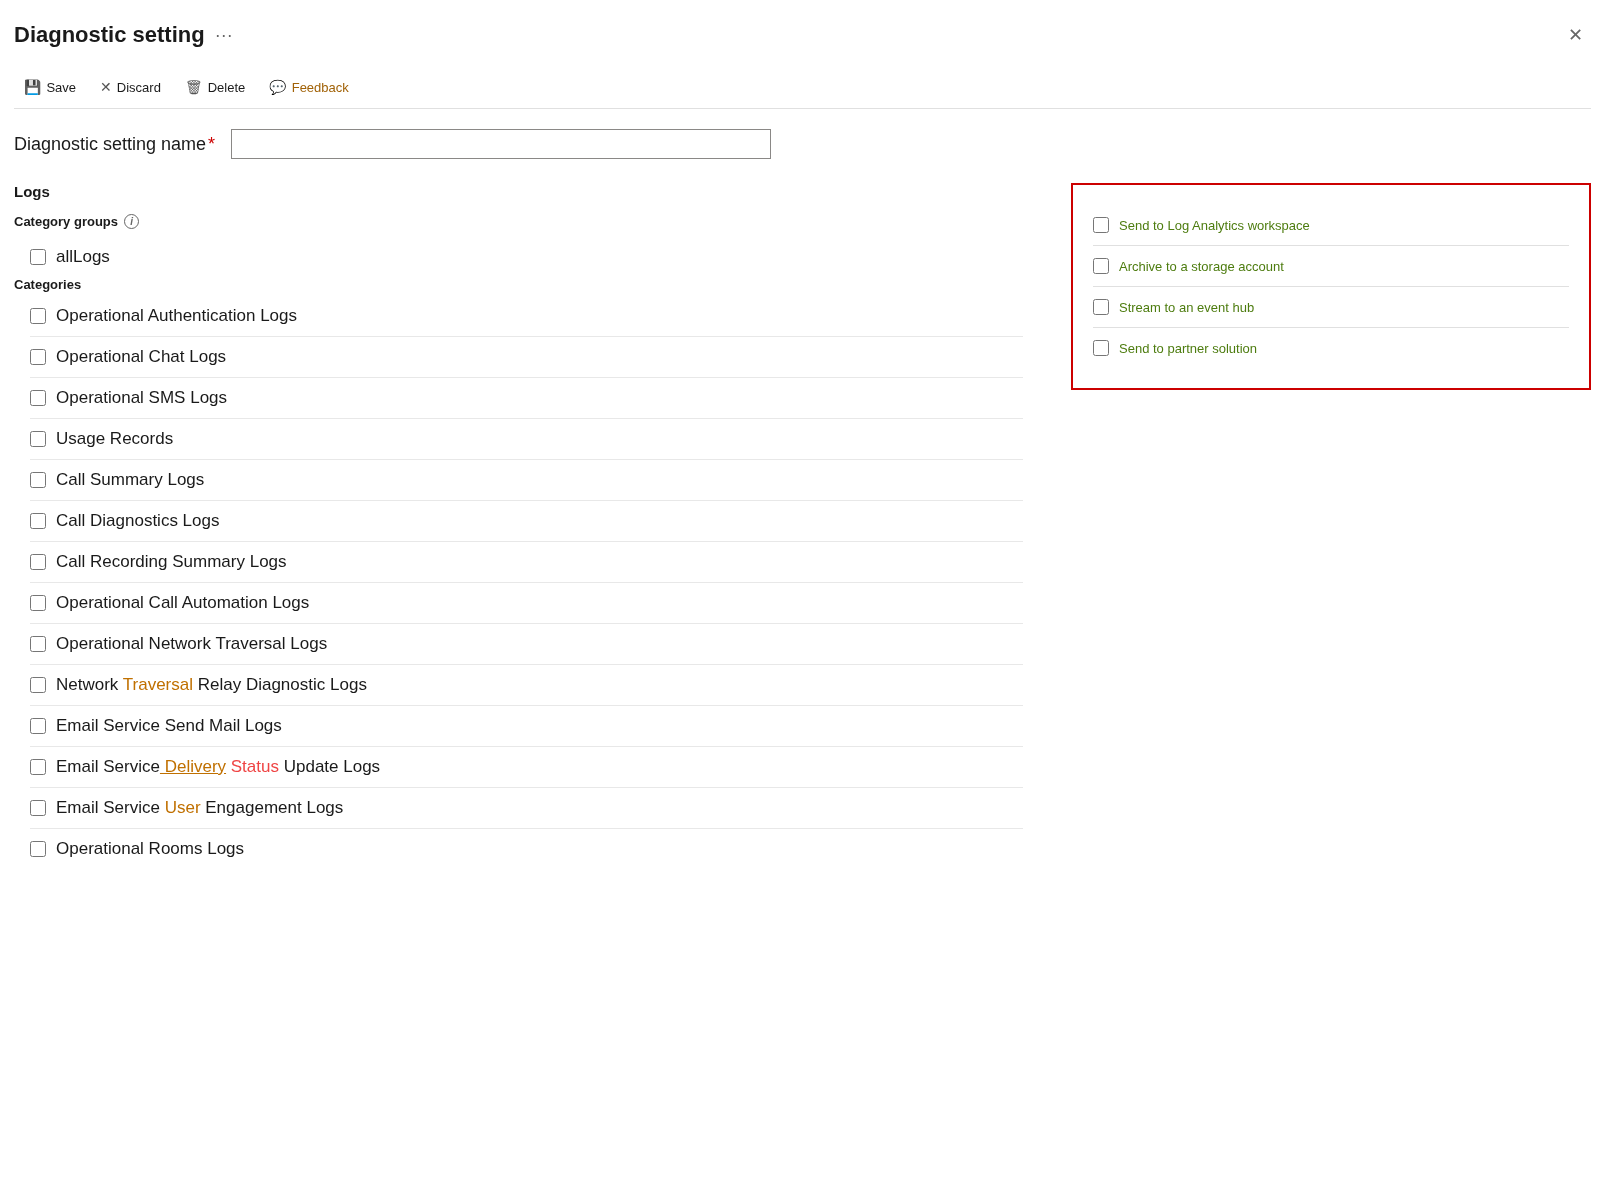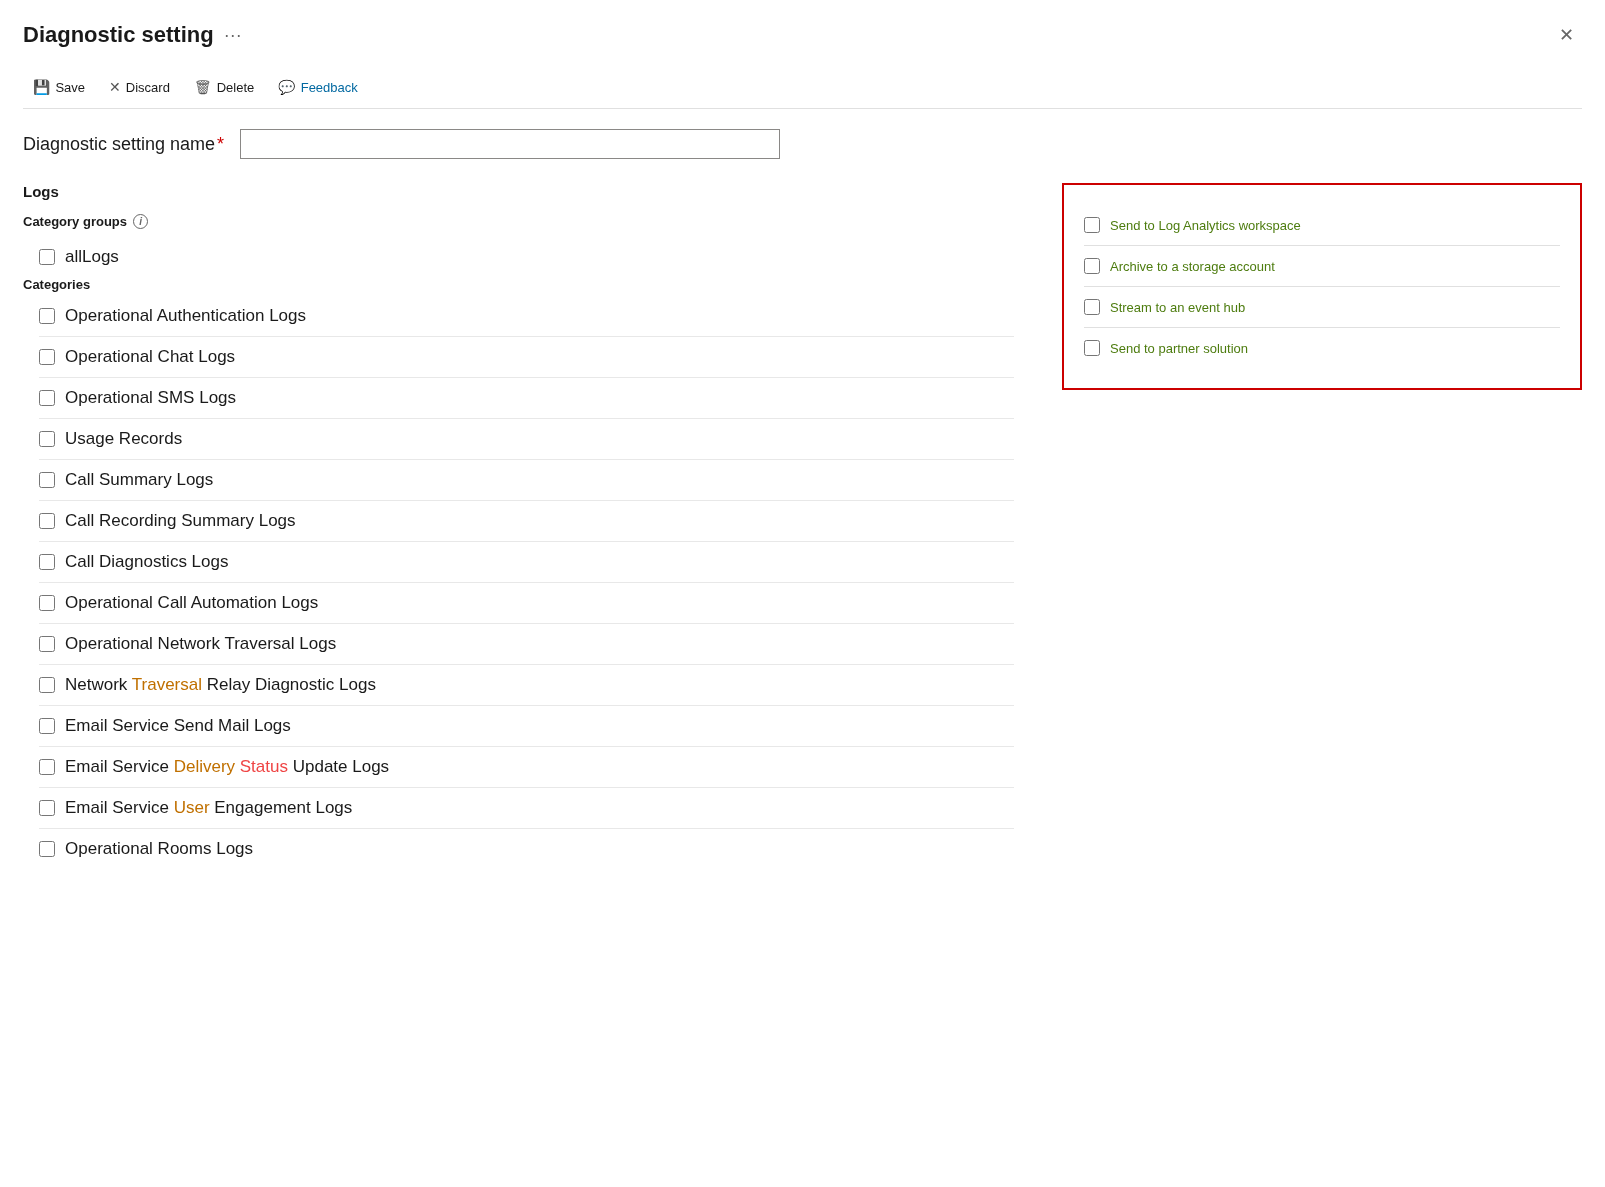--- a/index.html
+++ b/index.html
@@ -10,21 +10,21 @@
       background: #fff;
       width: 1605px;
       min-height: 1187px;
       position: relative;
     }
 
     .page-container {
       width: 100%;
       min-height: 1187px;
       background: #fff;
-      padding: 20px 23px;
+      padding: 20px 14px;
       position: relative;
     }
 
     .title-bar {
       display: flex;
       align-items: center;
       justify-content: space-between;
       margin-bottom: 16px;
     }
 
@@ -258,21 +258,21 @@
     <button class="toolbar-btn">
       <span class="btn-icon">✕</span>
       <span>Discard</span>
     </button>
     <button class="toolbar-btn">
       <span class="btn-icon">🗑</span>
       <span>Delete</span>
     </button>
     <button class="toolbar-btn feedback-btn">
       <span class="btn-icon" style="color:#0078d4;">💬</span>
-      <span style="color:#0369a1;">Feedback</span>
+      <span style="color:#a16207;">Feedback</span>
     </button>
   </div>
 
   <div class="form-row">
     <label class="form-label">
       <span>Diagnostic setting name</span><span class="required-star">*</span>
     </label>
     <input type="text" class="text-input" style="">
   </div>
 
@@ -310,46 +310,46 @@
             </div>
             <div class="checkbox-row">
               <input type="checkbox" id="cat_3" style="">
               <label for="cat_3" class="checkbox-label">Usage Records</label>
             </div>
             <div class="checkbox-row">
               <input type="checkbox" id="cat_4" style="">
               <label for="cat_4" class="checkbox-label">Call Summary Logs</label>
             </div>
             <div class="checkbox-row">
+              <input type="checkbox" id="cat_6" style="">
+              <label for="cat_6" class="checkbox-label">Call Diagnostics Logs</label>
+            </div>
+            <div class="checkbox-row">
               <input type="checkbox" id="cat_5" style="">
               <label for="cat_5" class="checkbox-label">Call Recording Summary Logs</label>
             </div>
             <div class="checkbox-row">
-              <input type="checkbox" id="cat_6" style="">
-              <label for="cat_6" class="checkbox-label">Call Diagnostics Logs</label>
-            </div>
-            <div class="checkbox-row">
               <input type="checkbox" id="cat_7" style="">
               <label for="cat_7" class="checkbox-label">Operational Call Automation Logs</label>
             </div>
             <div class="checkbox-row">
               <input type="checkbox" id="cat_8" style="">
               <label for="cat_8" class="checkbox-label">Operational Network Traversal Logs</label>
             </div>
             <div class="checkbox-row">
               <input type="checkbox" id="cat_9" style="">
               <label for="cat_9" class="checkbox-label"><span>Network</span><span style="color: rgb(192, 112, 0);"> Traversal</span><span> Relay</span><span> Diagnostic</span><span> Logs</span></label>
             </div>
             <div class="checkbox-row">
               <input type="checkbox" id="cat_10" style="">
               <label for="cat_10" class="checkbox-label">Email Service Send Mail Logs</label>
             </div>
             <div class="checkbox-row">
               <input type="checkbox" id="cat_11" style="">
-              <label for="cat_11" class="checkbox-label"><span>Email</span><span> Service</span><span style="color: rgb(192, 112, 0);"> Delivery</span><span style="color: #ef4444;"> Status</span><span> Update</span><span> Logs</span></label>
+              <label for="cat_11" class="checkbox-label"><span>Email</span><span> Service</span><span style="color: rgb(192, 112, 0); text-decoration: underline;"> Delivery</span><span style="color: #ef4444;"> Status</span><span> Update</span><span> Logs</span></label>
             </div>
             <div class="checkbox-row">
               <input type="checkbox" id="cat_12" style="">
               <label for="cat_12" class="checkbox-label"><span>Email</span><span> Service</span><span style="color: rgb(192, 112, 0);"> User</span><span> Engagement</span><span> Logs</span></label>
             </div>
             <div class="checkbox-row">
               <input type="checkbox" id="cat_13" style="">
               <label for="cat_13" class="checkbox-label">Operational Rooms Logs</label>
             </div>
           </div>

